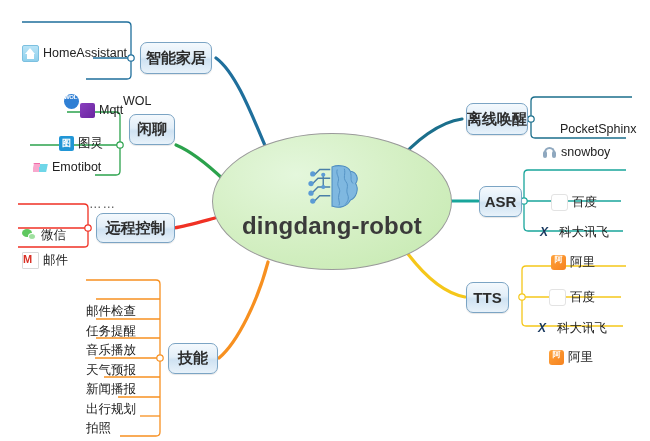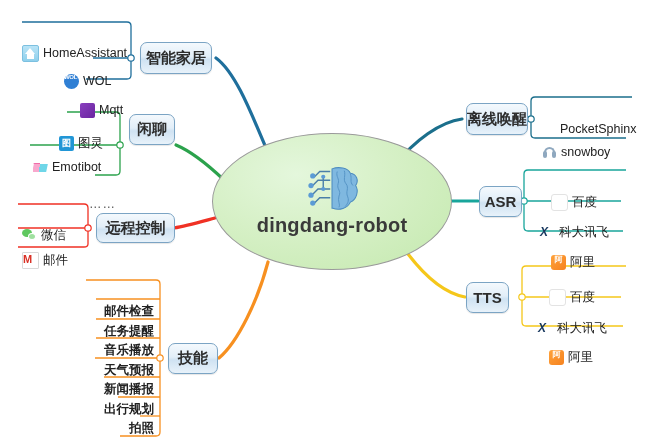--- a/index.html
+++ b/index.html
@@ -16,21 +16,21 @@
   .center-node{
     position:absolute;
     left:212px;top:133px;width:240px;height:137px;
     border-radius:50%;
     background:radial-gradient(ellipse at 35% 30%, #e4f7dc 0%, #d6f0c6 45%, #c4e9ae 100%);
     border:1px solid #9a9a9a;
     box-sizing:border-box;
     display:flex;flex-direction:column;align-items:center;justify-content:center;
   }
   .center-label{
-    font-size:20px;font-weight:bold;color:#3a3a3a;letter-spacing:.2px;
+    font-size:24px;font-weight:bold;color:#3a3a3a;letter-spacing:.2px;
     margin-top:2px;
   }
   .brain-icon{width:56px;height:46px;display:block;}
 
   
   .branch{
     position:absolute;
     border:1px solid #7ba4c4;
     border-radius:7px;
     background:linear-gradient(to bottom,#f4f9fd 0%,#e2eef8 45%,#cfe2f2 55%,#e8f2fa 100%);
@@ -49,21 +49,21 @@
     font-size:12.5px;color:#222;
     white-space:nowrap;
     height:18px;
     margin-top:32px;
   }
   .leaf .lbl{line-height:18px;}
   .leaf .ico{
     width:15px;height:15px;margin-right:4px;flex:0 0 auto;
     display:inline-block;position:relative;
   }
-  .leaf.right-align{justify-content:flex-end;font-weight:bold;}
+  .leaf.right-align{}
 
   
 
   
   .ico-home{
     background:linear-gradient(to bottom,#b9e4f7,#8fd0ec);
     border:1px solid #7cc0e0;border-radius:2px;
     display:flex;align-items:center;justify-content:center;
   }
   .ico-home:after{
@@ -269,21 +269,21 @@
   </div>
 
   <div class="branch" style="left:466px;top:282px;width:43px;height:31px;">
     <span>TTS</span>
   </div>
 
   <div class="leaf" style="left:22px;top:12px;">
     <span class="ico ico-home"></span>
     <span class="lbl">HomeAssistant</span>
   </div>
-  <div class="leaf" style="left:64px;top:40px;">
+  <div class="leaf" style="left:64px;top:60px;gap:40px;">
     <span class="ico ico-wol">WOL</span>
     <span class="lbl">WOL</span>
   </div>
   <div class="leaf" style="left:80px;top:69px;">
     <span class="ico ico-mqtt"></span>
     <span class="lbl">Mqtt</span>
   </div>
 
   <div class="leaf" style="left:59px;top:102px;">
     <span class="ico ico-tuling">图</span>

